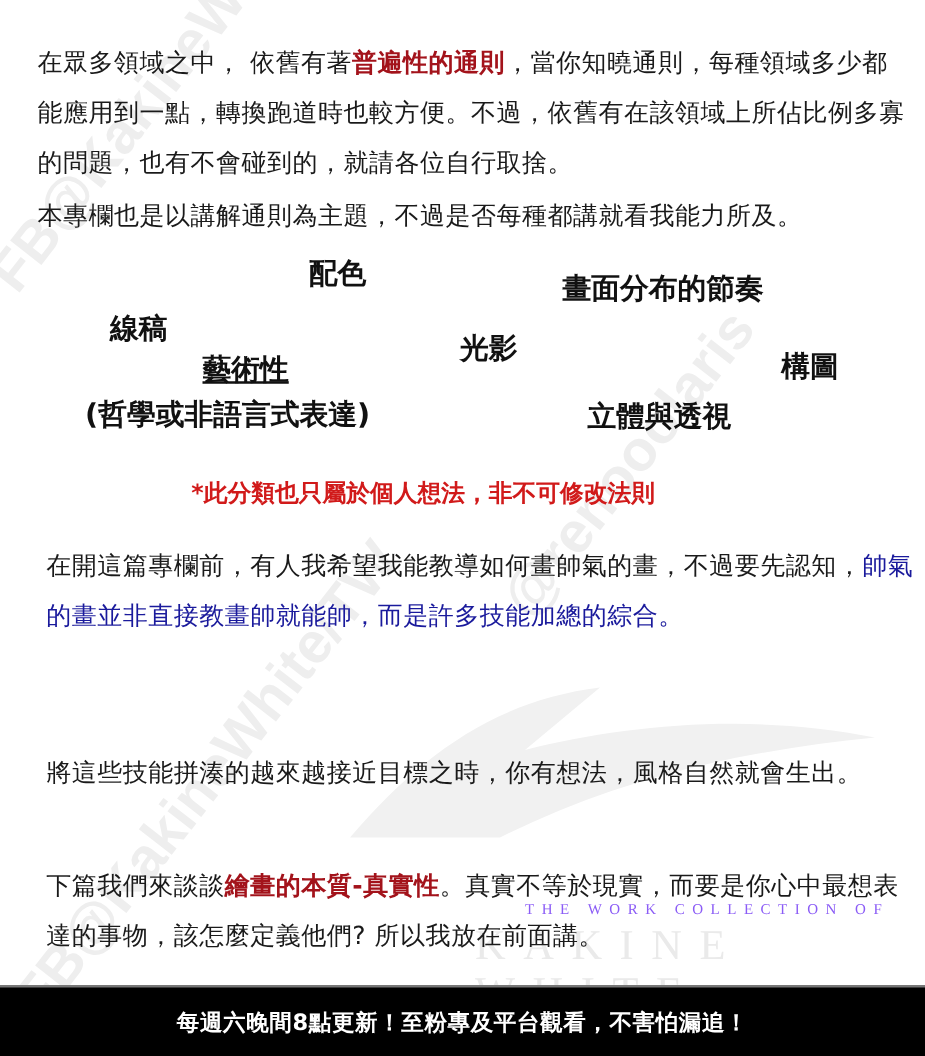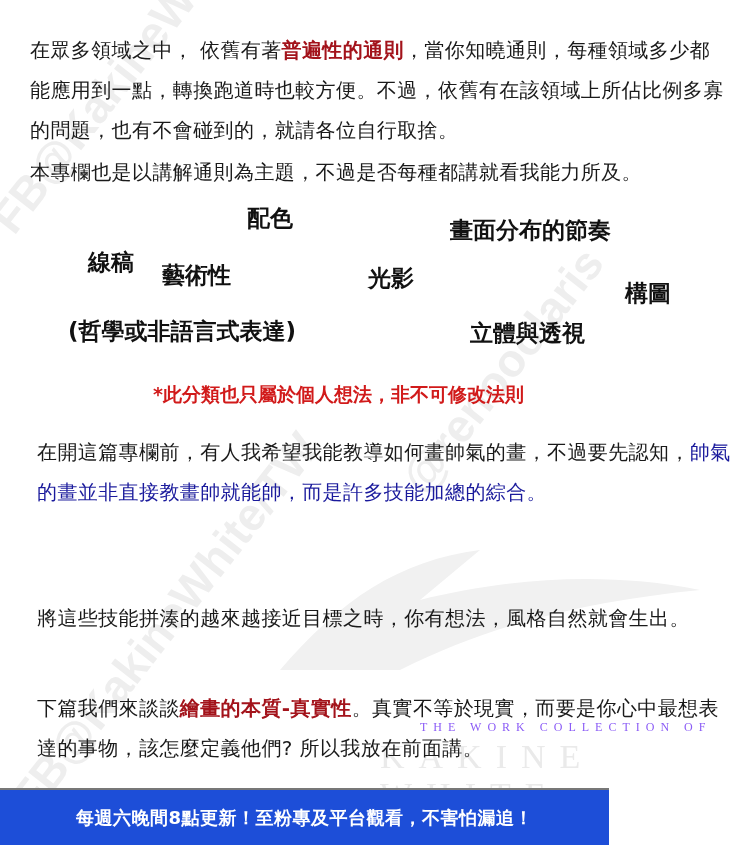--- a/index.html
+++ b/index.html
@@ -22,21 +22,21 @@
   .p4 { top: 558px; left: 37px; width: 700px; }
   .p5 { top: 688px; left: 37px; width: 700px; }
 
   .red { color: #a3131b; font-weight: bold; }
   .red-bright { color: #c41a1a; font-weight: bold; }
   .blue { color: #1a1a9c; }
 
   .cat { position: absolute; font-weight: bold; font-size: 23px; color: #111; }
   .note { position: absolute; left: 153px; top: 382px; font-size: 19px; color: #d11a1a; font-weight: bold; }
 
-  .footer { position: absolute; left: 0; top: 788px; width: 609px; height: 57px; background: #1d4ed8; border-top: 2px solid #777; display: flex; align-items: center; justify-content: center; }
+  .footer { position: absolute; left: 0; top: 788px; width: 740px; height: 57px; background: #000000; border-top: 2px solid #777; display: flex; align-items: center; justify-content: center; }
   .footer span { color: #ffffff; font-size: 18px; font-weight: bold; letter-spacing: 0.5px; }
 </style>
 </head>
 <body>
 
 <div class="watermark wm1">FB@KakineWhite/TW</div>
 <div class="watermark wm2">@renooolaris</div>
 <div class="watermark wm3">FB@KakineWhite/TW</div>
 <svg class="wm-swoosh" viewBox="0 0 420 140">
   <path d="M0 130 C60 60 120 20 200 10 L140 60 C220 40 320 30 420 50 C320 60 220 80 120 130 Z" fill="#f1f1f1"></path>
@@ -45,21 +45,21 @@
 <div class="wm-brand">KAKINE WHITE</div>
 
 <div class="content">
   <p class="para p1"><span>在眾多領域之中， 依舊有著</span><span class="red">普遍性的通則</span><span>，當你知曉通則，每種領域多少都能應用到一點，轉換跑道時也較方便。不過，依舊有在該領域上所佔比例多寡的問題，也有不會碰到的，就請各位自行取捨。</span></p>
 
   <p class="para p2">本專欄也是以講解通則為主題，不過是否每種都講就看我能力所及。</p>
 
   <div class="cat" style="left:88px; top:215px;margin-top:32px;">線稿</div>
   <div class="cat" style="left:247px; top:203px;">配色</div>
   <div class="cat" style="left:450px; top:215px;text-align:center;">畫面分布的節奏</div>
-  <div class="cat" style="left:162px; top:260px;">藝術性</div>
+  <div class="cat" style="left:162px; top:280px;text-decoration:underline;">藝術性</div>
   <div class="cat" style="left:68px; top:316px;">(哲學或非語言式表達)</div>
   <div class="cat" style="left:368px; top:263px;">光影</div>
   <div class="cat" style="left:625px; top:278px;">構圖</div>
   <div class="cat" style="left:470px; top:318px;">立體與透視</div>
 
   <div class="note">*此分類也只屬於個人想法，非不可修改法則</div>
 
   <p class="para p3"><span>在開這篇專欄前，有人我希望我能教導如何畫帥氣的畫，不過要先認知，</span><span class="blue">帥氣的畫並非直接教畫帥就能帥，而是許多技能加總的綜合。</span><br></p>
 
   <p class="para p4"><br><span>將這些技能拼湊的越來越接近目標之時，你有想法，風格自然就會生出。</span></p>

